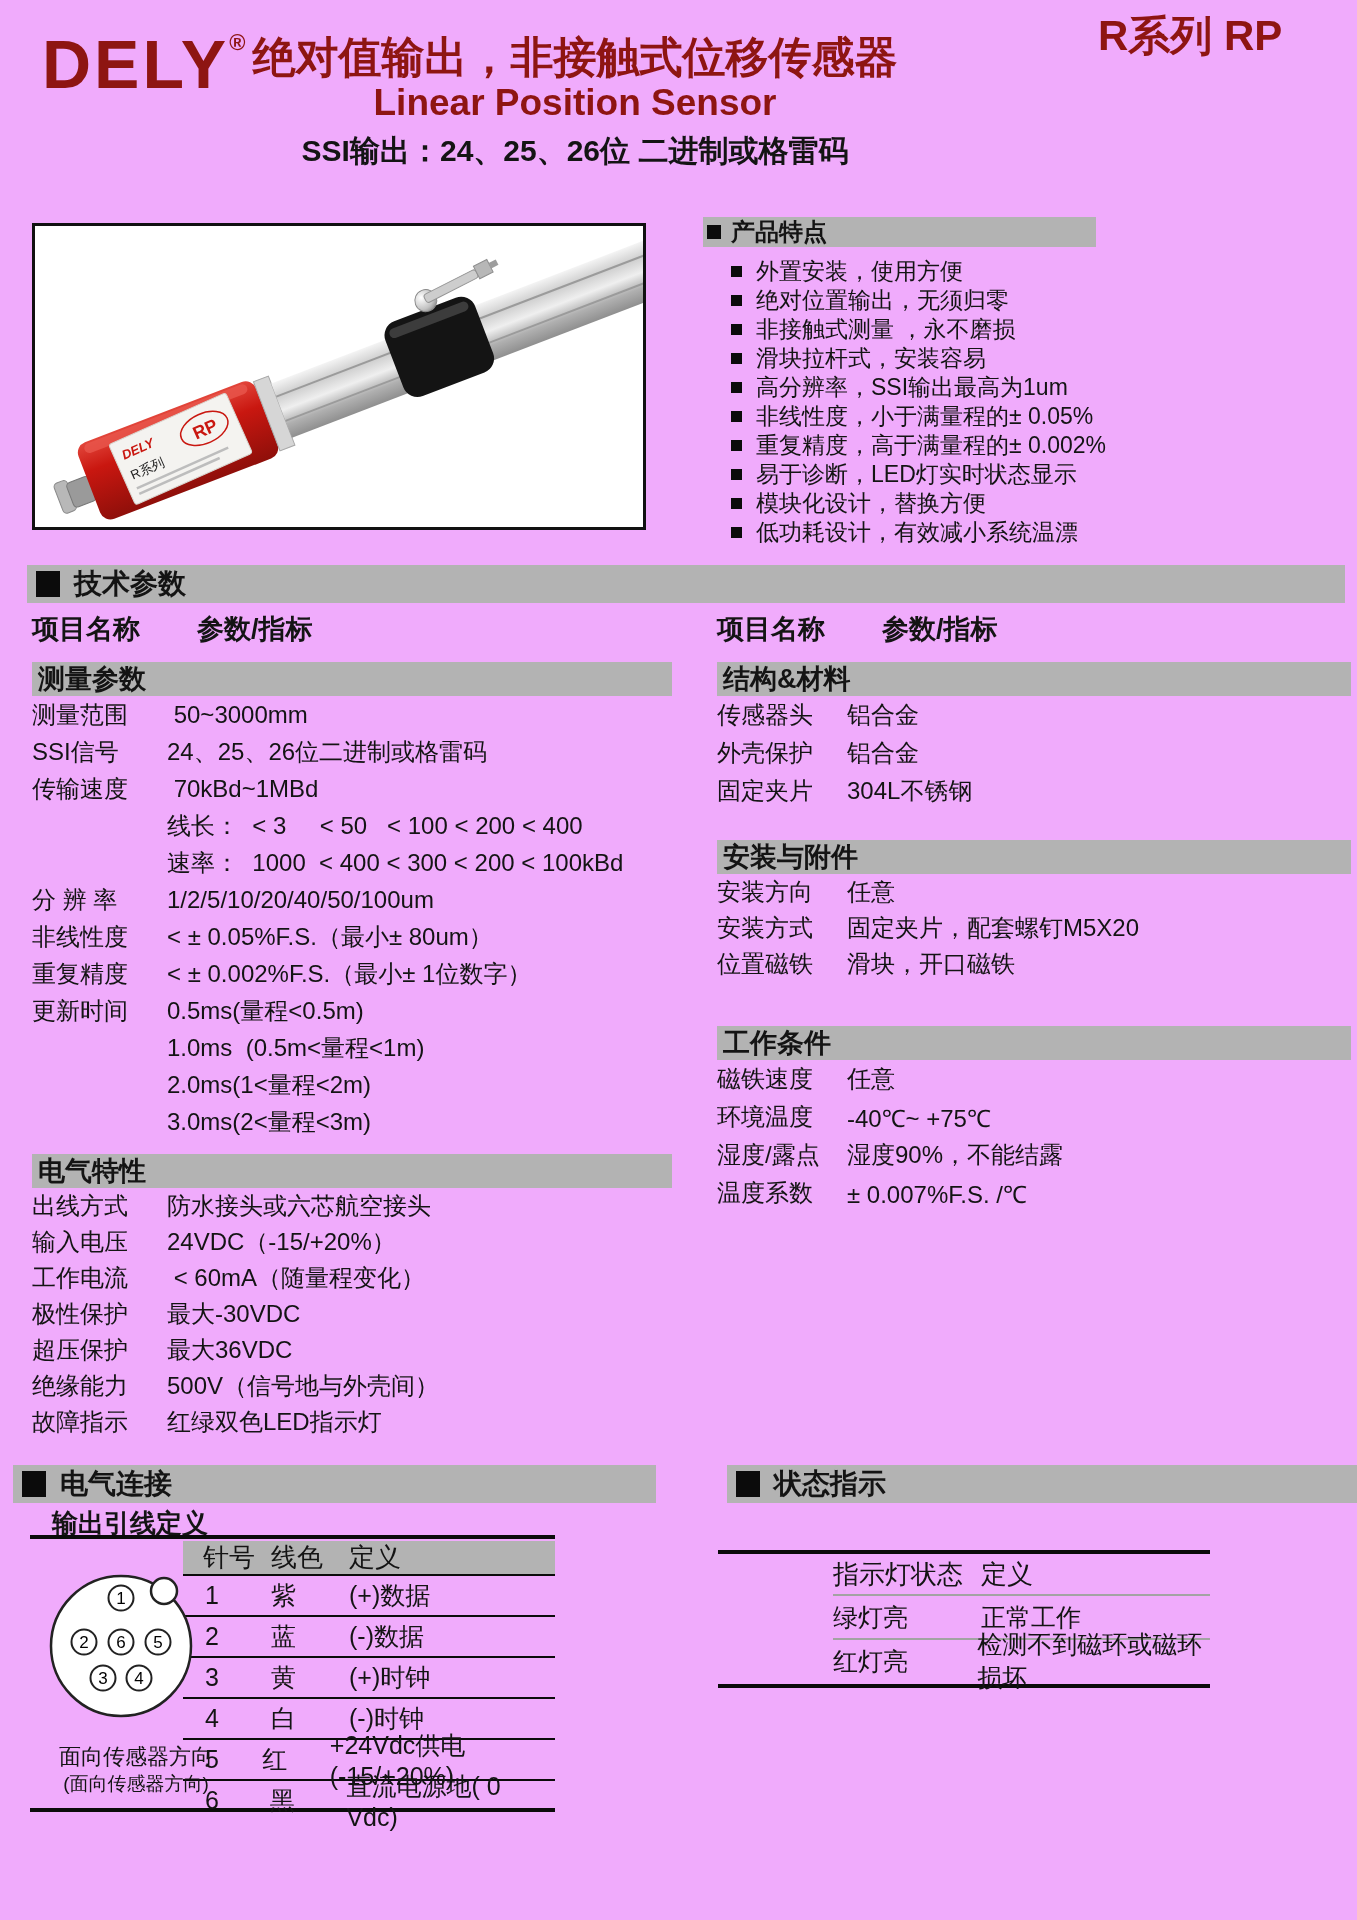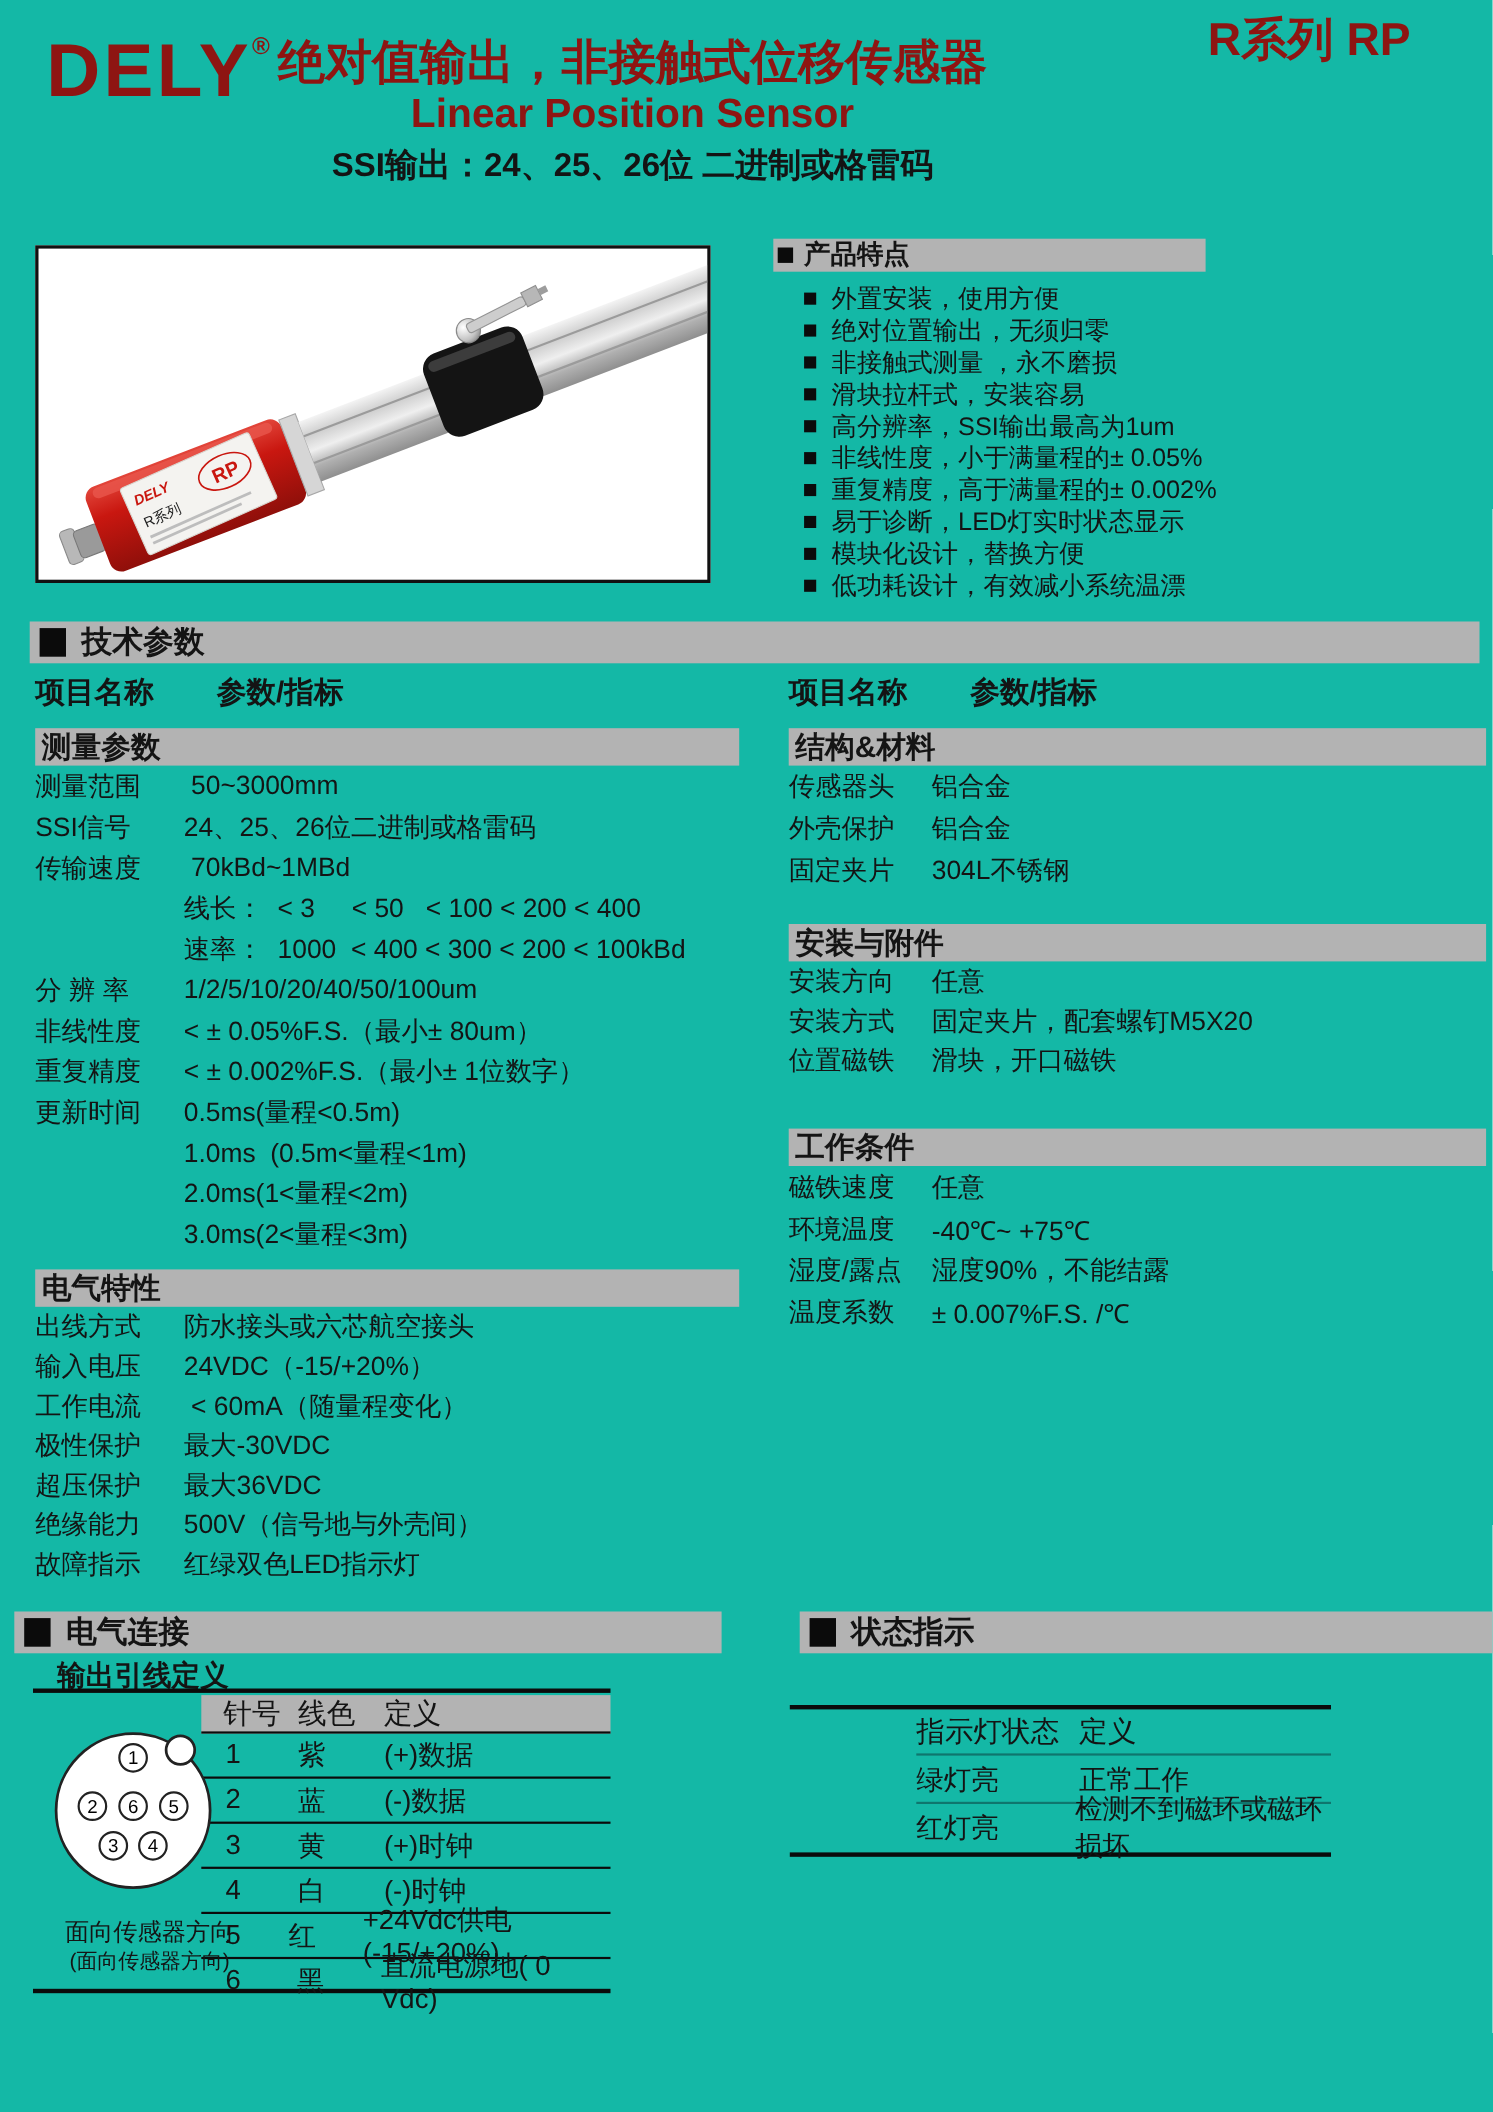--- a/index.html
+++ b/index.html
@@ -2,21 +2,21 @@
 <html><head>
 <meta charset="utf-8">
 <style>
   :root{
     --red:#8e1512;
     --band:#b3b3b3;
     --ink:#141414;
   }
   html,body{margin:0;padding:0;background:#ffffff;}
   .page{
-    position:relative;width:1357px;height:1920px;background:#14b8a6;
+    position:relative;width:1357px;height:1920px;background:#f0abfc;
     font-family:"Liberation Sans",sans-serif;color:var(--ink);overflow:hidden;
   }
   
   .brand{position:absolute;left:42px;top:30px;font-size:68px;font-weight:900;
     color:var(--red);letter-spacing:3px;line-height:1;}
   .brand sup{font-size:22px;font-weight:700;vertical-align:38px;letter-spacing:0;}
   .head-center{position:absolute;left:195px;top:32px;width:760px;text-align:center;}
   .title-cn{font-size:43px;font-weight:700;color:var(--red);line-height:50px;}
   .title-en{font-size:37px;font-weight:700;color:var(--red);line-height:42px;}
   .subtitle{font-size:30px;font-weight:700;color:var(--ink);margin-top:8px;line-height:38px;}
@@ -86,21 +86,21 @@
   .conn-cap{position:absolute;left:36px;top:1743px;width:200px;text-align:center;
     font-size:22px;line-height:27px;}
   .conn-cap .small{font-size:19px;}
 
   
   .status-table{position:absolute;left:718px;top:1550px;width:492px;}
   .status-table .hline{width:492px;}
   .status-table .hline.bot{top:134px;}
   .st-inner{position:absolute;left:115px;top:4px;width:377px;}
   .st-row{display:flex;align-items:center;height:42px;font-size:25px;
-    border-bottom:2px solid #0f766e;}
+    border-bottom:2px solid #a3a3a3;}
   .st-row.head{height:40px;font-size:26px;}
   .st-row:last-child{border-bottom:none;gap:19px;}
   .st-row .c1{width:148px;}
 </style>
 </head>
 <body>
 
 <div class="page">
 
   <div class="brand"><span>DELY</span><sup>®</sup></div>

